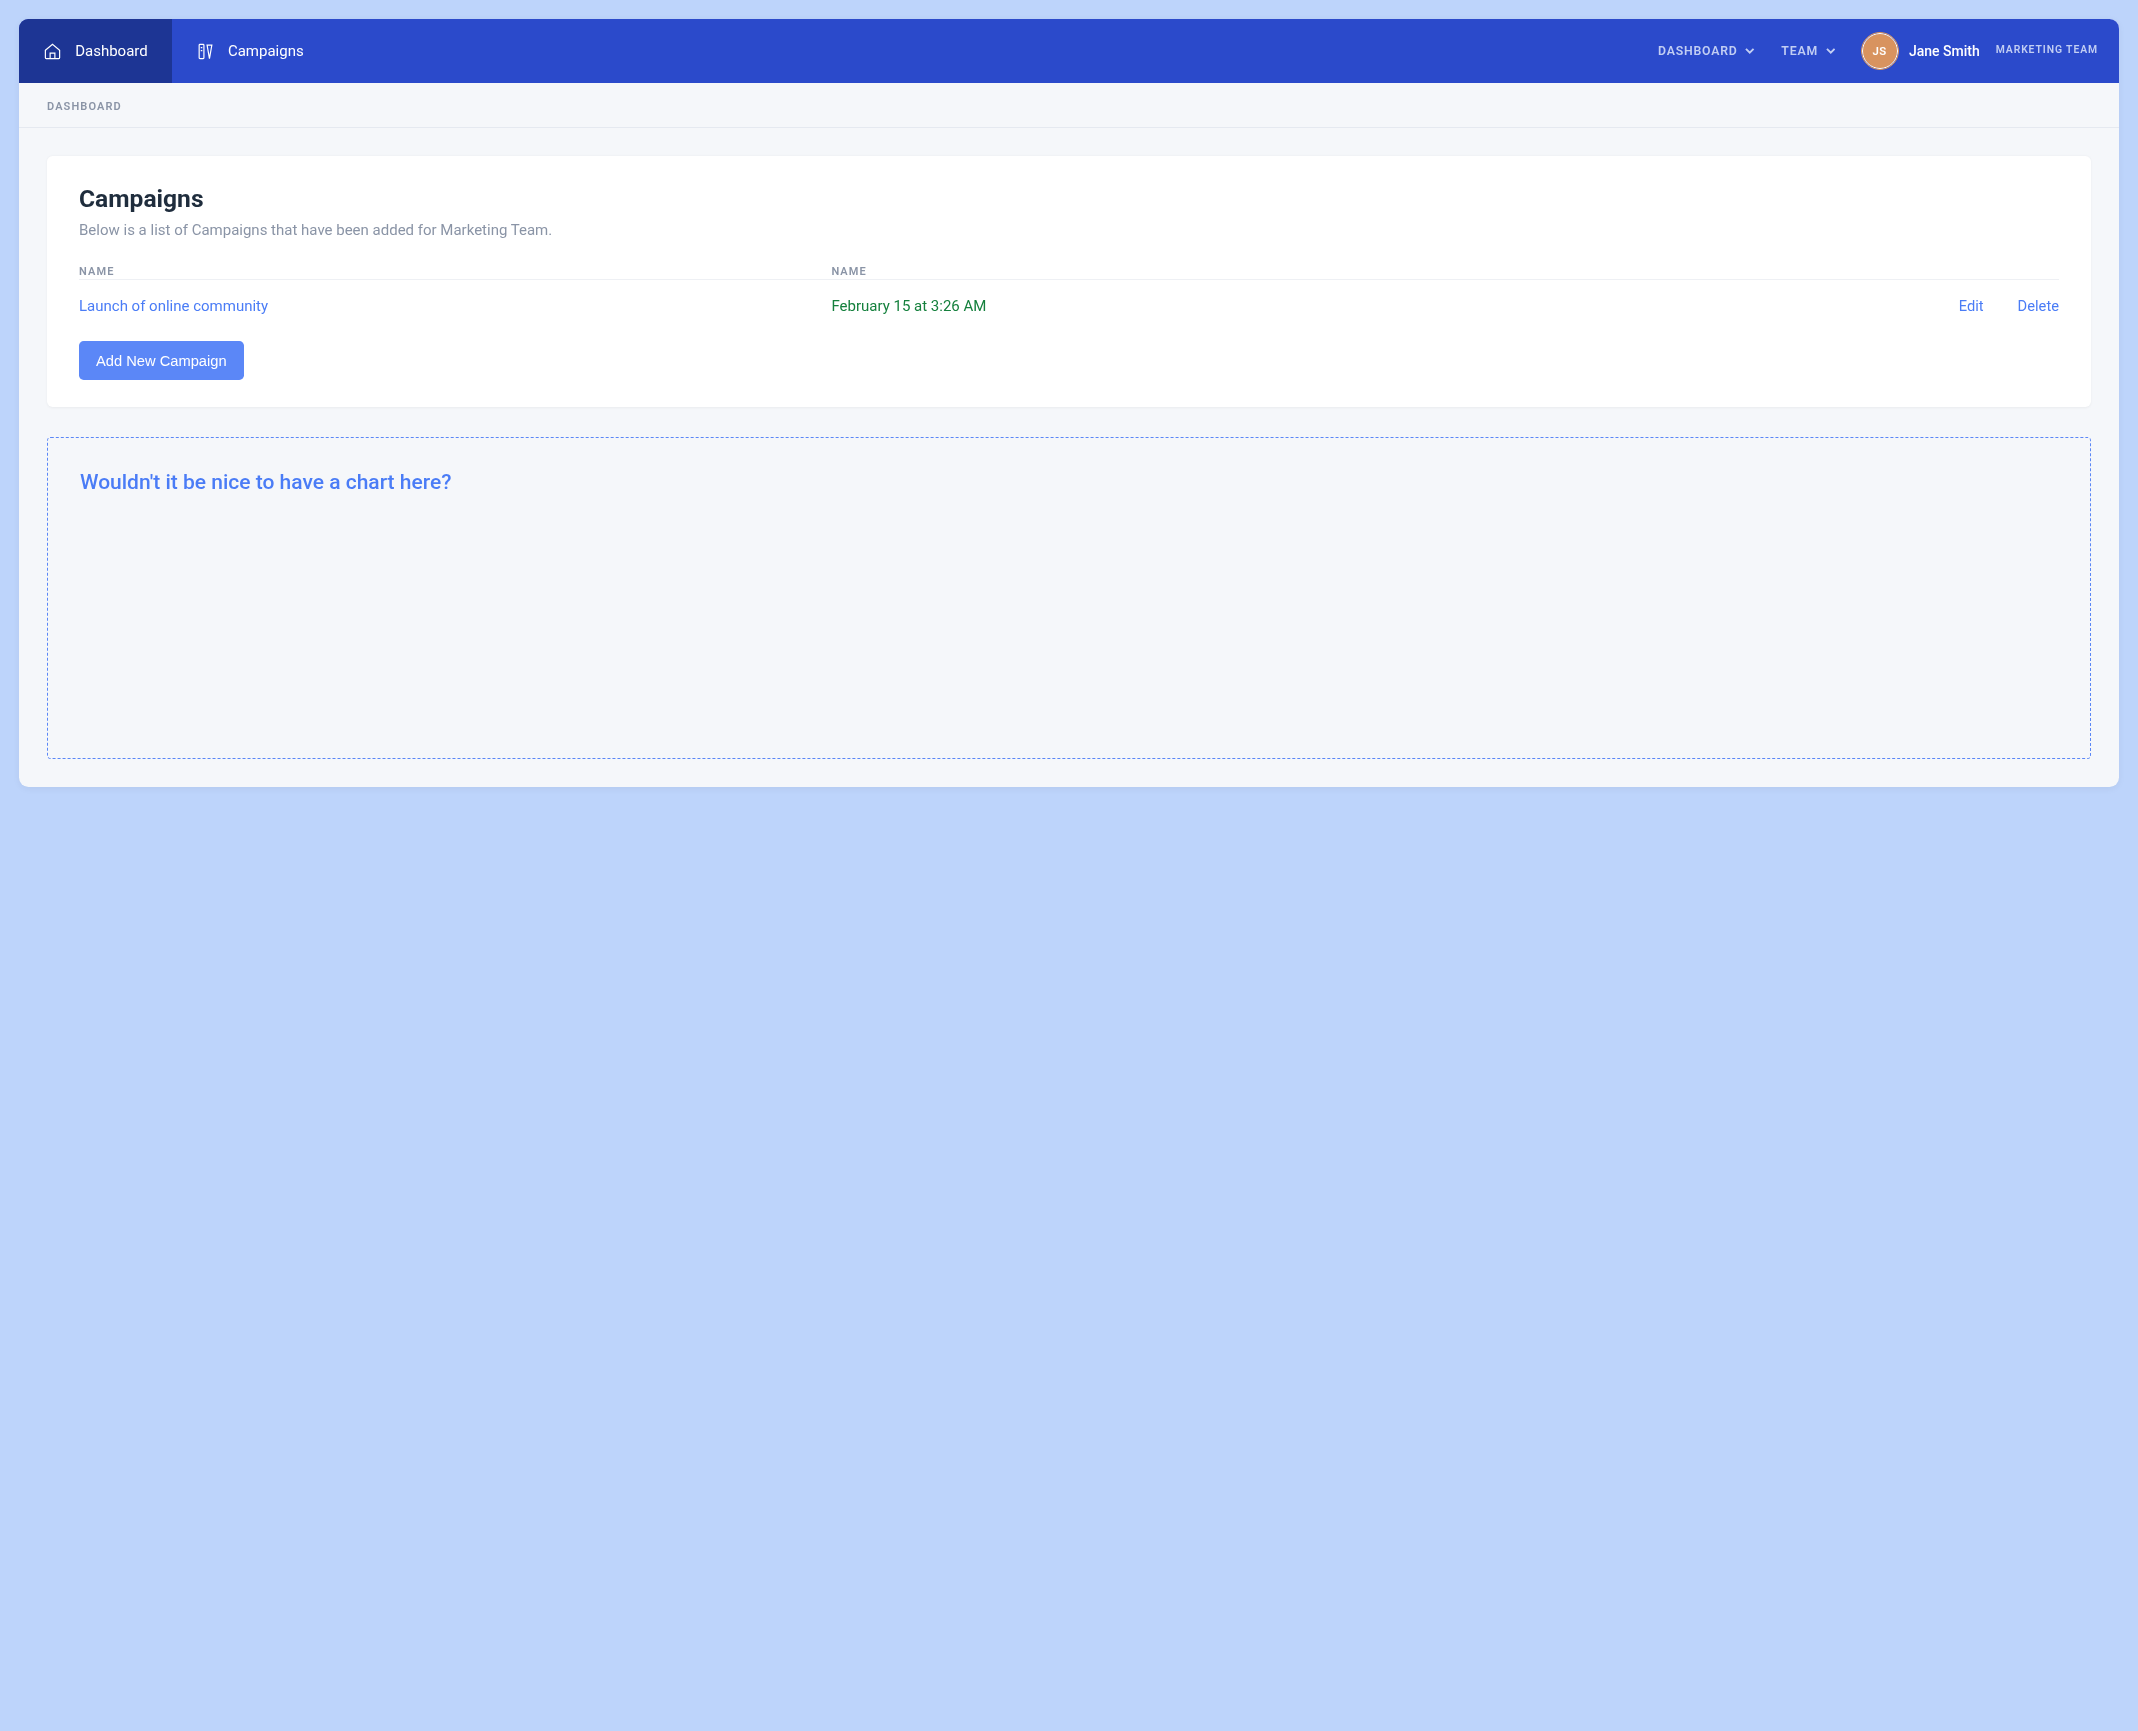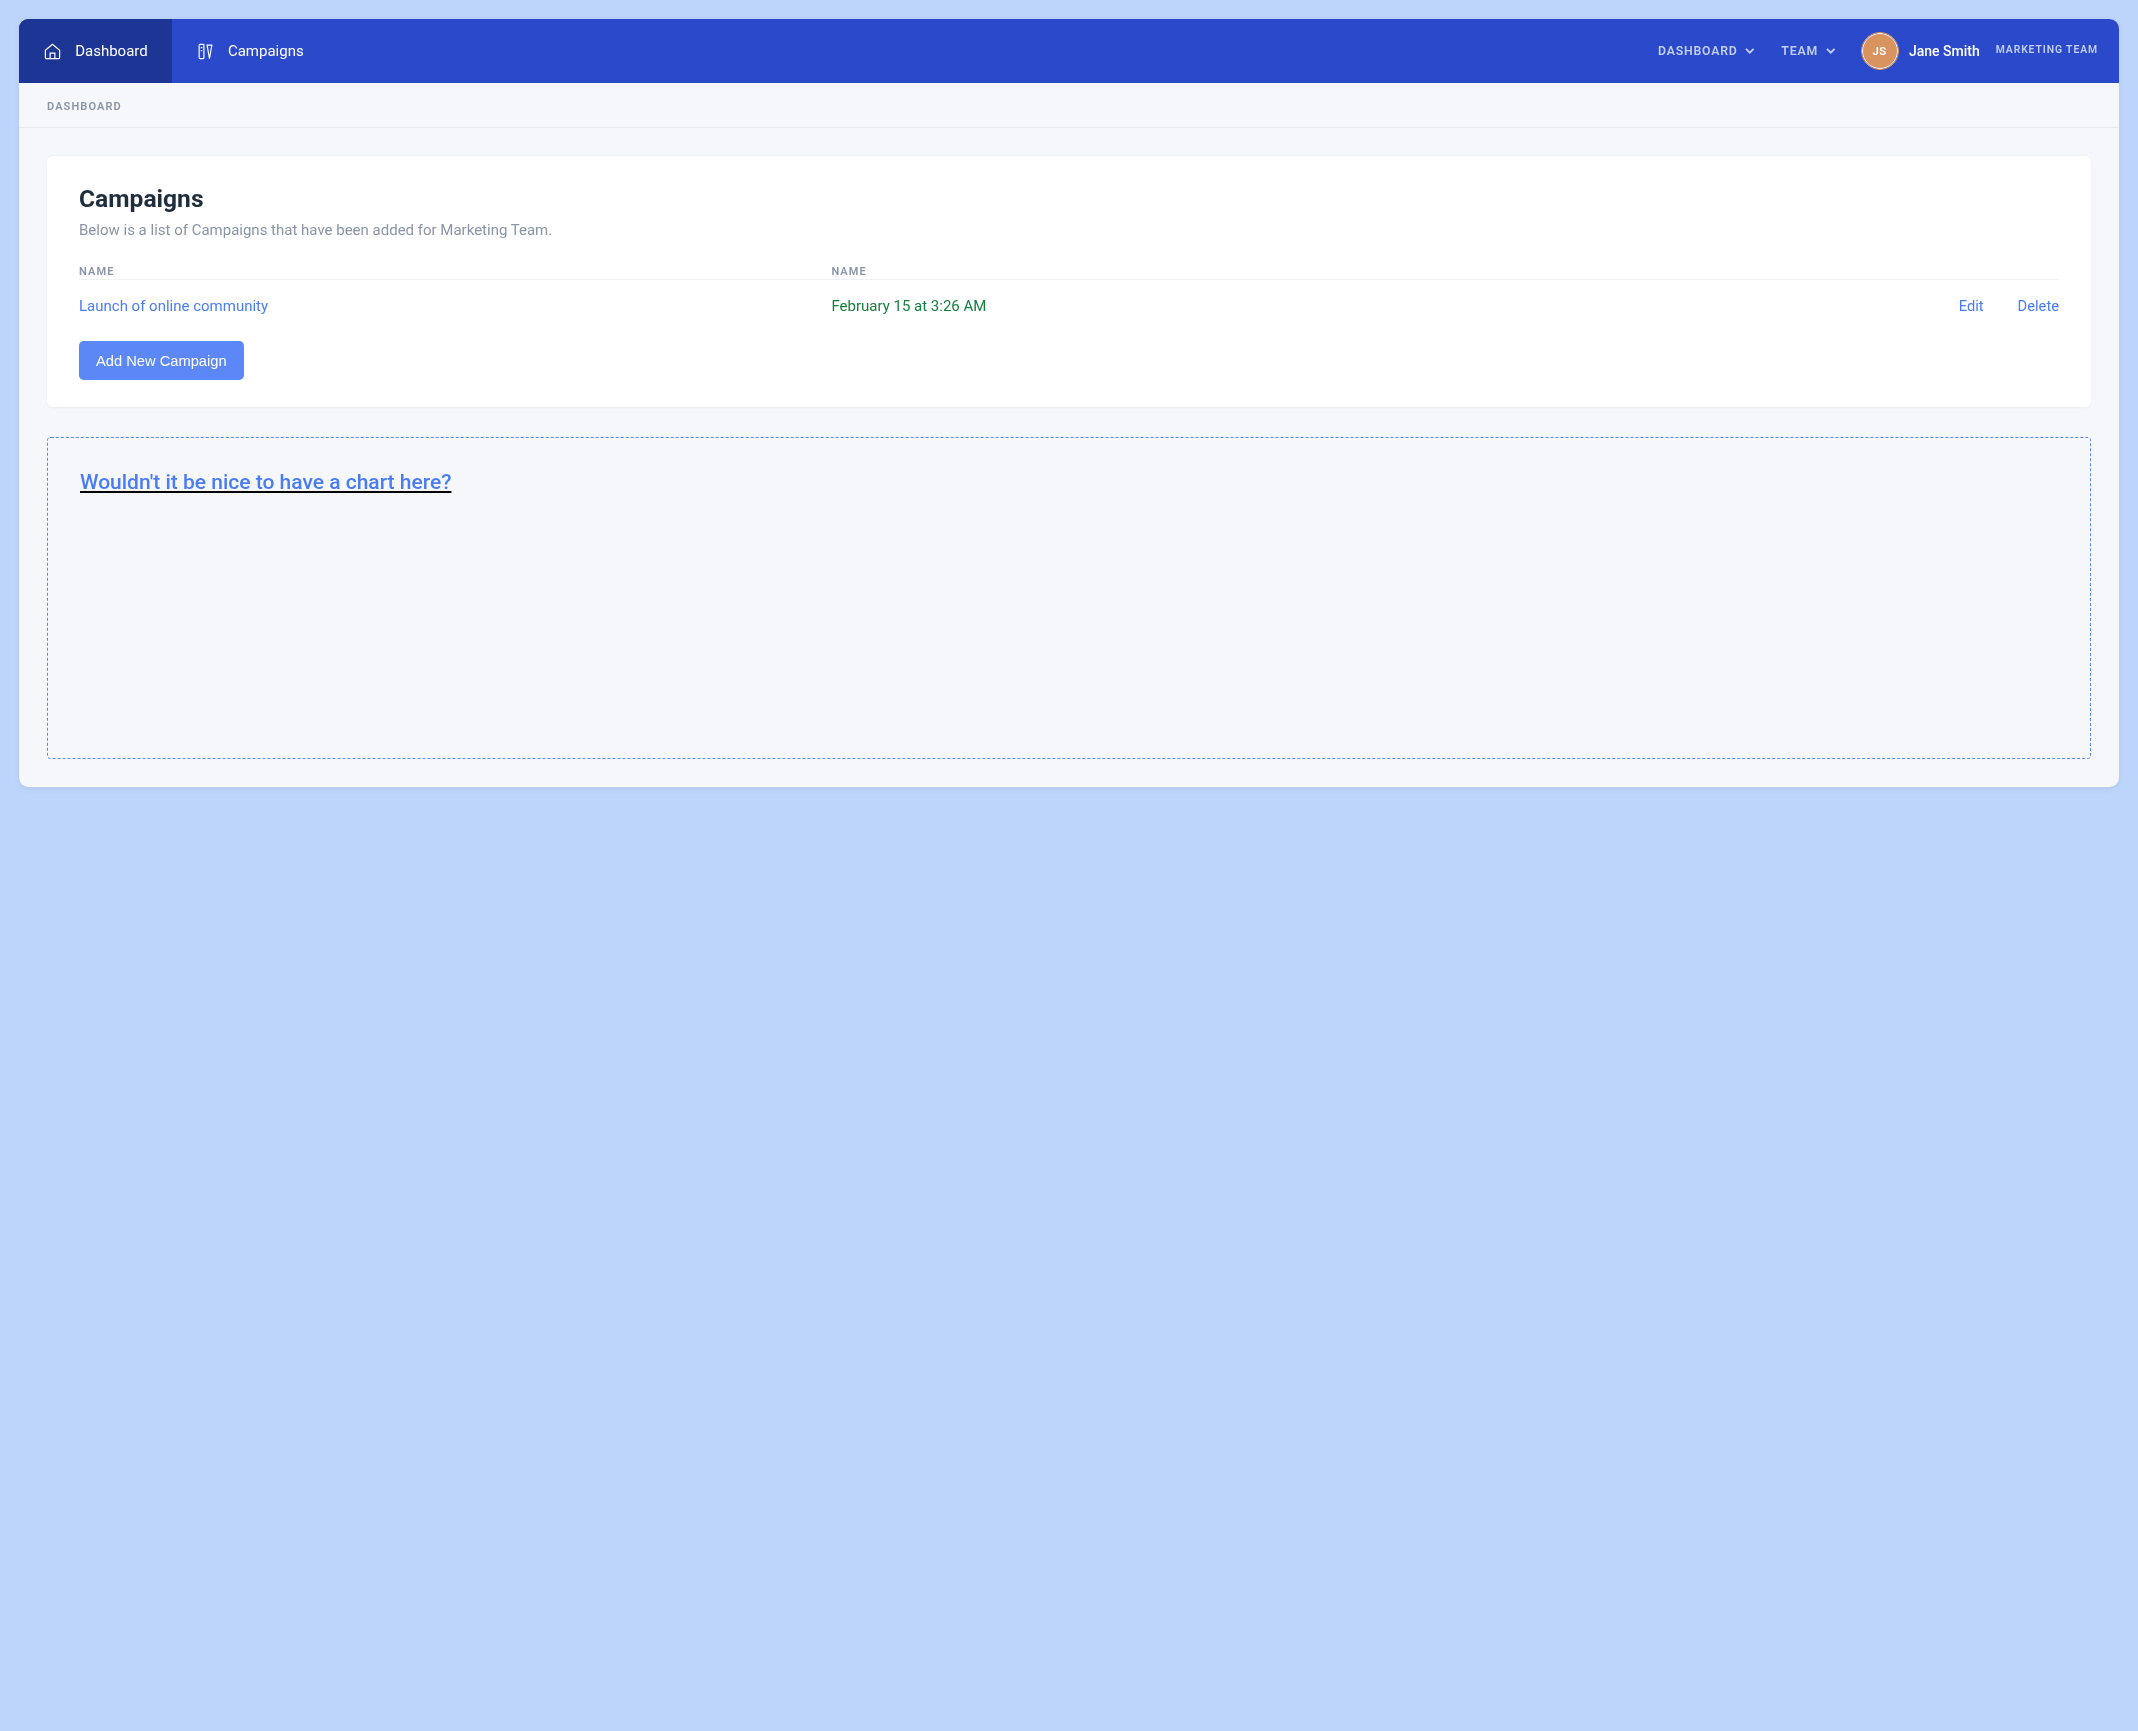--- a/index.html
+++ b/index.html
@@ -231,21 +231,20 @@
       border-radius: 4.7px;
       font-size: 14.7px;
       cursor: pointer;
     }
     .placeholder-box {
       margin-top: 30px;
       border: 1.9px dashed #5b87f7;
       border-radius: 3.8px;
       padding: 32px;
       height: 322px;
-      text-decoration: underline;
     }
     .placeholder-text {
       color: #4a7cf6;
       font-size: 21px;
       font-weight: 500;
     }
   </style>
 </head>
 <body>
 

